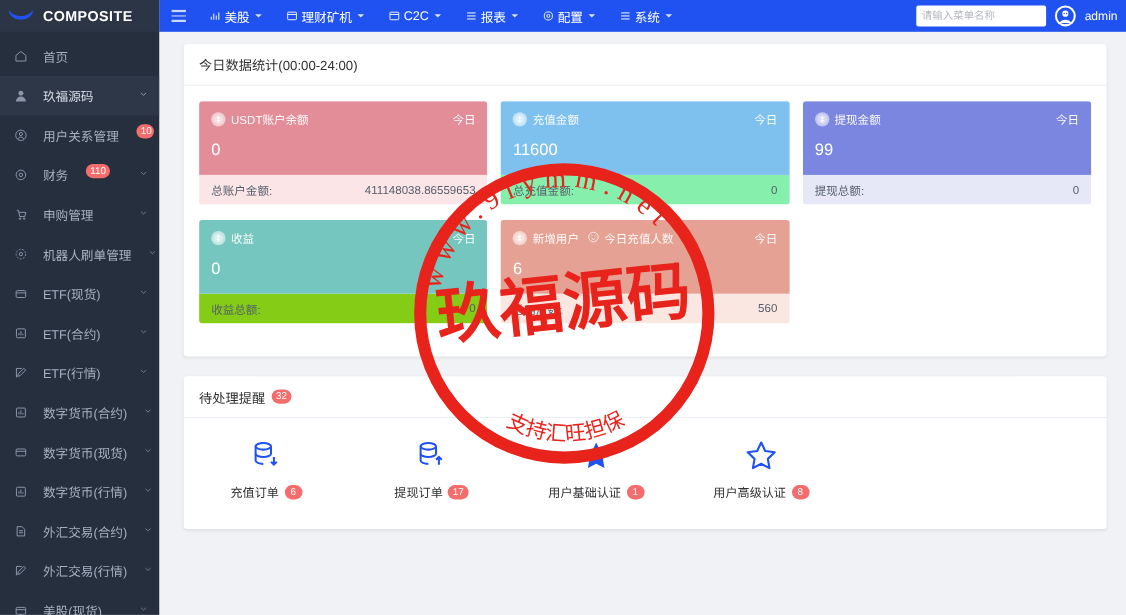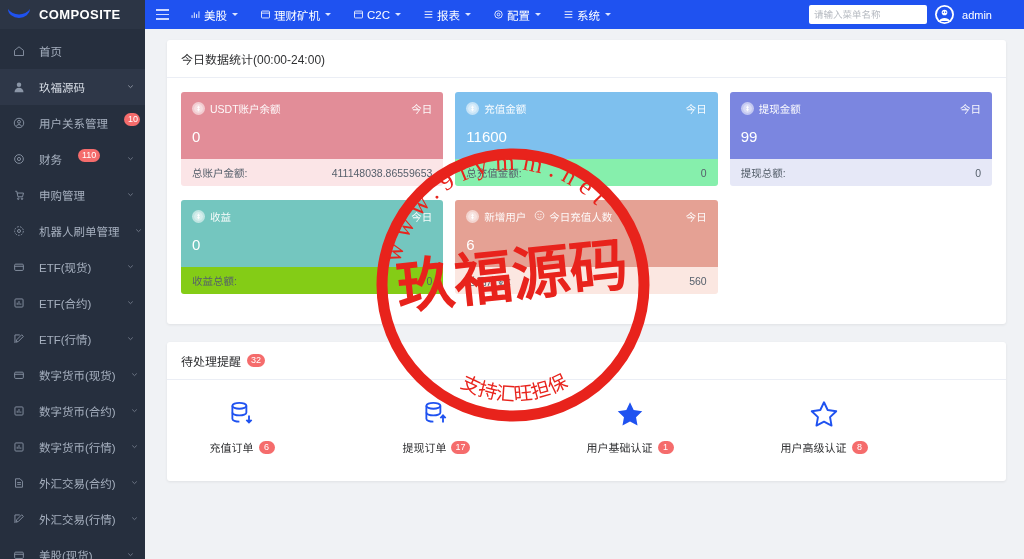--- a/index.html
+++ b/index.html
@@ -71,21 +71,21 @@
     height: 29px;
   }
   .nav-item .nv-icon { width: 11px; height: 11px; display: block; }
   .nav-item .caret {
     width: 0; height: 0; border-left: 3px solid transparent;
     border-right: 3px solid transparent; border-top: 3.5px solid #dce4ff;
     margin-left: 2px;
   }
   .nav-right {
     margin-left: auto; display: flex; align-items: center; gap: 8px;
-    padding-right: 24px;
+    padding-right: 0;
   }
   .search-box {
     width: 118px; height: 19px; background: #fff; border-radius: 2px;
     display: flex; align-items: center; padding: 0 5px;
   }
   .search-box input {
     border: 0; outline: 0; flex: 1; font-size: 9.5px; color: #606266;
     font-family: "Liberation Sans", sans-serif; background: transparent;
   }
   .search-box input::placeholder { color: #b5b9c0; }
@@ -144,21 +144,21 @@
   .c-purple .sc-top  { background: #7b86e0; }
   .c-purple .sc-foot { background: #e6e8f7; }
   .c-teal .sc-top  { background: #74c6bf; }
   .c-teal .sc-foot { background: #84cc16; }
   .c-salmon .sc-top  { background: #e5a194; }
   .c-salmon .sc-foot { background: #fbe7e1; }
   .ghost { visibility: hidden; }
 
   
   .reminders { margin-top: 18px; }
-  .rem-grid { display: flex; padding: 20px 0 26px 0; gap: 44px; }
+  .rem-grid { display: flex; padding: 20px 0 26px 0; }
   .rem-item {
     flex: 1; display: flex; flex-direction: column;
     align-items: center; gap: 11px; cursor: pointer; max-width: 150px;
   }
   .rem-icon { height: 28px; display: flex; align-items: center; }
   .rem-label { font-size: 11px; color: #303133; display: flex; align-items: center; }
   .rem-label .badge { top: 0; margin-left: 5px; }
 
   
   .watermark {
@@ -285,37 +285,37 @@
             </svg>
           </span>
           <span class="mi-label">ETF(行情)</span>
           <span><svg class="mi-arrow" viewBox="0 0 16 16" fill="none" stroke="currentColor" stroke-width="1.6">
               <path d="M4 6.2 8 10 12 6.2"></path>
             </svg></span>
         </div>
         <div class="menu-item">
           <span class="mi-icon">
             <svg viewBox="0 0 16 16" width="12" height="12" fill="none" stroke="currentColor" stroke-width="1.2">
+              <rect x="2.6" y="2.6" width="10.8" height="10.8" rx="1.2"></rect>
+              <path d="M5.6 10.4V7.6M8 10.4V5.4M10.4 10.4V8.6"></path>
+            </svg>
+          </span>
+          <span class="mi-label">数字货币(合约)</span>
+          <span><svg class="mi-arrow" viewBox="0 0 16 16" fill="none" stroke="currentColor" stroke-width="1.6">
+              <path d="M4 6.2 8 10 12 6.2"></path>
+            </svg></span>
+        </div>
+        <div class="menu-item">
+          <span class="mi-icon">
+            <svg viewBox="0 0 16 16" width="12" height="12" fill="none" stroke="currentColor" stroke-width="1.2">
               <rect x="2.2" y="4.2" width="11.6" height="8.4" rx="1.4"></rect>
               <path d="M2.2 7h11.6"></path>
             </svg>
           </span>
           <span class="mi-label">数字货币(现货)</span>
-          <span><svg class="mi-arrow" viewBox="0 0 16 16" fill="none" stroke="currentColor" stroke-width="1.6">
-              <path d="M4 6.2 8 10 12 6.2"></path>
-            </svg></span>
-        </div>
-        <div class="menu-item">
-          <span class="mi-icon">
-            <svg viewBox="0 0 16 16" width="12" height="12" fill="none" stroke="currentColor" stroke-width="1.2">
-              <rect x="2.6" y="2.6" width="10.8" height="10.8" rx="1.2"></rect>
-              <path d="M5.6 10.4V7.6M8 10.4V5.4M10.4 10.4V8.6"></path>
-            </svg>
-          </span>
-          <span class="mi-label">数字货币(合约)</span>
           <span><svg class="mi-arrow" viewBox="0 0 16 16" fill="none" stroke="currentColor" stroke-width="1.6">
               <path d="M4 6.2 8 10 12 6.2"></path>
             </svg></span>
         </div>
         <div class="menu-item">
           <span class="mi-icon">
             <svg viewBox="0 0 16 16" width="12" height="12" fill="none" stroke="currentColor" stroke-width="1.2">
               <rect x="2.6" y="2.6" width="10.8" height="10.8" rx="1.2"></rect>
               <path d="M5.6 10.4V7.6M8 10.4V5.4M10.4 10.4V8.6"></path>
             </svg>

